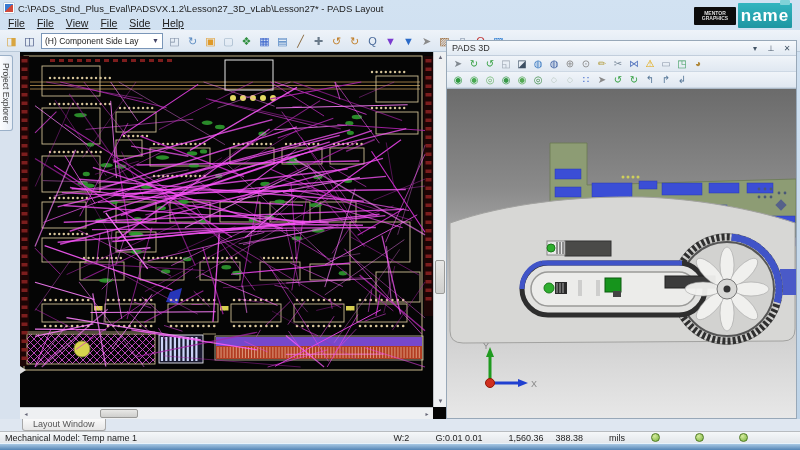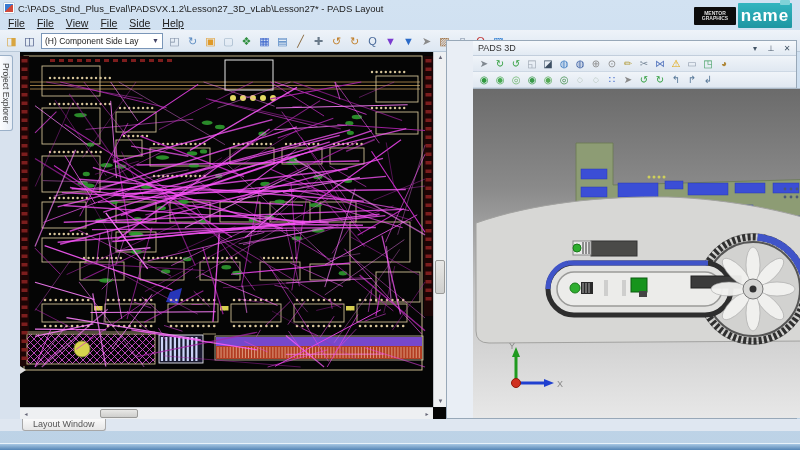--- a/index.html
+++ b/index.html
@@ -23,21 +23,21 @@
   .lefttabs { position:absolute; left:0; top:52px; width:20px; height:367px; background:#d8e2ee; }
   .vtab { writing-mode:vertical-rl; font-size:8.5px; color:#444; background:linear-gradient(90deg,#fbfcfe,#e7edf5); border:1px solid #9ab0c8; border-left:none; border-radius:0 3px 3px 0; padding:7px 1px; margin-top:3px; display:inline-block; }
   .canvas2d { position:absolute; left:20px; top:52px; width:426px; height:367px; background:#050505; }
   .vscroll { position:absolute; right:0; top:0; width:13px; height:355px; background:#eef0f2; border-left:1px solid #c0c4c8; }
   .hscroll { position:absolute; left:0; bottom:0; width:413px; height:12px; background:#eef0f2; border-top:1px solid #c0c4c8; }
   .sthumb { position:absolute; background:linear-gradient(#e8e8e6,#cfcfcd); border:1px solid #9a9a98; border-radius:2px; }
   .varrow, .harrow { position:absolute; font-size:6px; color:#667; text-align:center; width:13px; height:11px; line-height:11px; }
   .harrow { width:12px; height:12px; line-height:12px; }
 
   
-  .panel3d { position:absolute; left:446px; top:40px; width:351px; height:379px; background:#e9eef5; border:1px solid #98a8b8;padding-left:26px; }
+  .panel3d { position:absolute; left:446px; top:40px; width:351px; height:379px; background:#e9eef5; border:1px solid #98a8b8; }
   .p3d-title { position:relative; height:15px; display:flex; align-items:center; font-size:9px; color:#333; padding-left:5px; background:linear-gradient(#f6f9fc,#e2eaf3); border-bottom:1px solid #c2cedc; }
   .p3d-btns { position:absolute; right:4px; top:0; display:flex; gap:6px; }
   .p3d-btns .tbicon { width:10px; font-size:8px; color:#445; }
   .p3d-tb { height:16px; display:flex; align-items:center; gap:2px; padding-left:4px; background:linear-gradient(#f0f4f9,#e0e8f1); border-bottom:1px solid #cdd8e4; }
   .p3d-tb .tbicon { width:14px; height:15px; font-size:10px; line-height:15px; }
   .viewport3d { position:relative; width:349px; height:330px; overflow:hidden; border-top:1px solid #aab8c6; }
   .watermark { position:absolute; right:5px; bottom:2px; font-size:27px; font-weight:bold; color:#79bce8; letter-spacing:2px; text-shadow:0 1px 0 #f0f8ff; }
 
   
   .tabrow { position:absolute; left:0; top:419px; width:800px; height:12px; background:#dfe7f1; }
@@ -1028,14 +1028,29 @@
           <text x="84" y="298" font-size="9" fill="#888888">X</text>
         </g>
       </svg>
     </div>
   </div>
 
   <div class="tabrow">
     <div class="outtab">Layout Window</div>
   </div>
 
+  <div class="statusbar">
+    <span class="lefttxt">Mechanical Model: Temp name 1</span>
+    <span class="right">
+      <span>W:2</span>
+      <span>G:0.01 0.01</span>
+      <span class="near">1,560.36</span>
+      <span>388.38</span>
+      <span>mils</span>
+      <span class="orbs">
+        <span class="orb"></span>
+        <span class="orb"></span>
+        <span class="orb"></span>
+      </span>
+    </span>
+  </div>
   <div class="bottomedge"></div>
 </div>
 
 </body></html>

